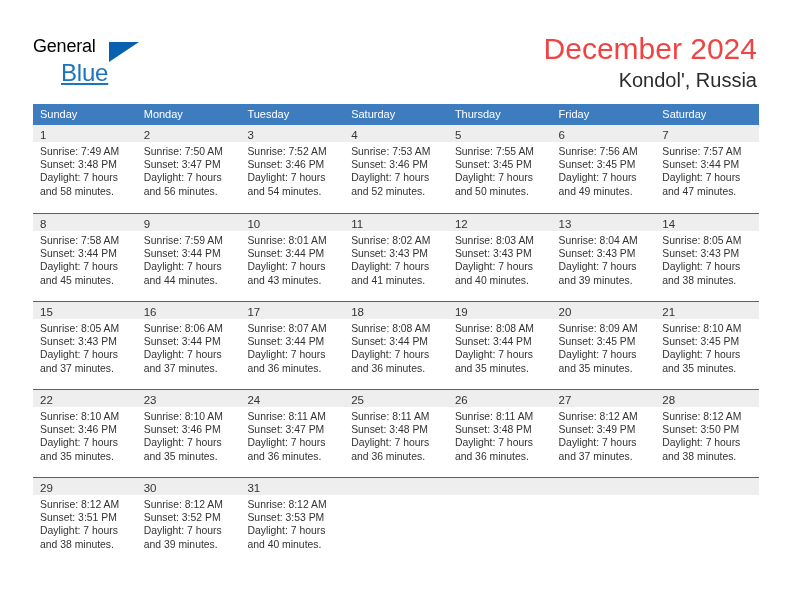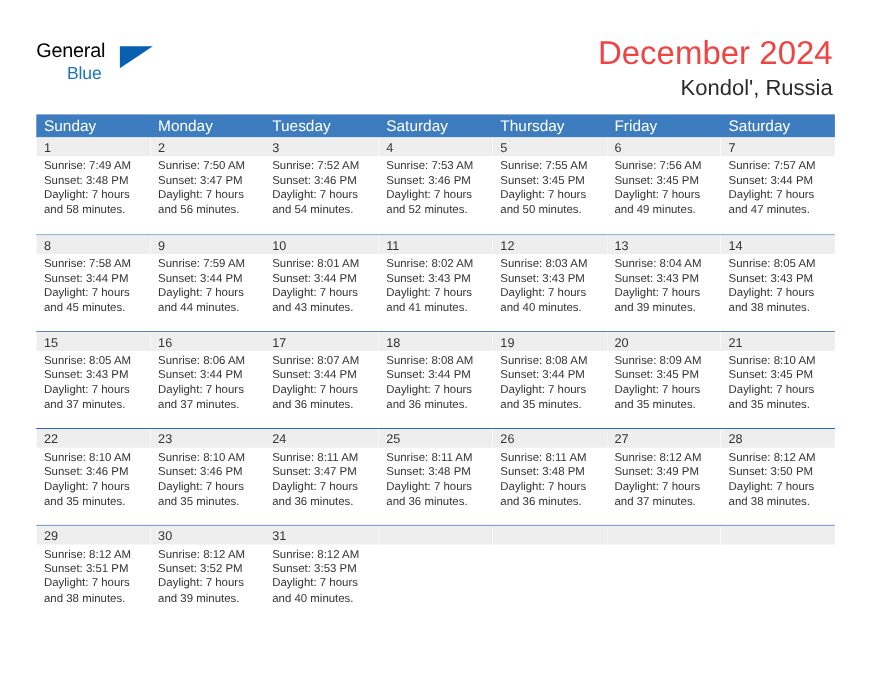--- a/index.html
+++ b/index.html
@@ -51,24 +51,25 @@
     top: 6px;
     width: 0;
     height: 0;
     border-left: 30px solid #0a60b0;
     border-bottom: 20px solid transparent;
   }
   .logo-blue {
     position: absolute;
     left: 28px;
     top: 23px;
-    font-size: 16px;
+    font-size: 24px;
     letter-spacing: -0.2px;
     color: #1b75bc;
     font-family: "Liberation Sans", sans-serif;
+    text-decoration: underline;
   }
   .title-block {
     position: absolute;
     right: 35px;
     top: 30px;
     text-align: right;
   }
   .cal-title {
     font-size: 30px;
     color: #ef4444;
@@ -92,21 +93,21 @@
   }
   .weekdays {
     display: flex;
     width: 726px;
     height: 21px;
     background: #3d7cbf;
   }
   .weekday {
     flex: 1 1 0;
     color: #ffffff;
-    font-size: 14px;
+    font-size: 11px;
     line-height: 21px;
     padding-left: 7px;
     box-sizing: border-box;
     overflow: hidden;
     white-space: nowrap;
   }
 
   .week {
     display: flex;
     width: 726px;

